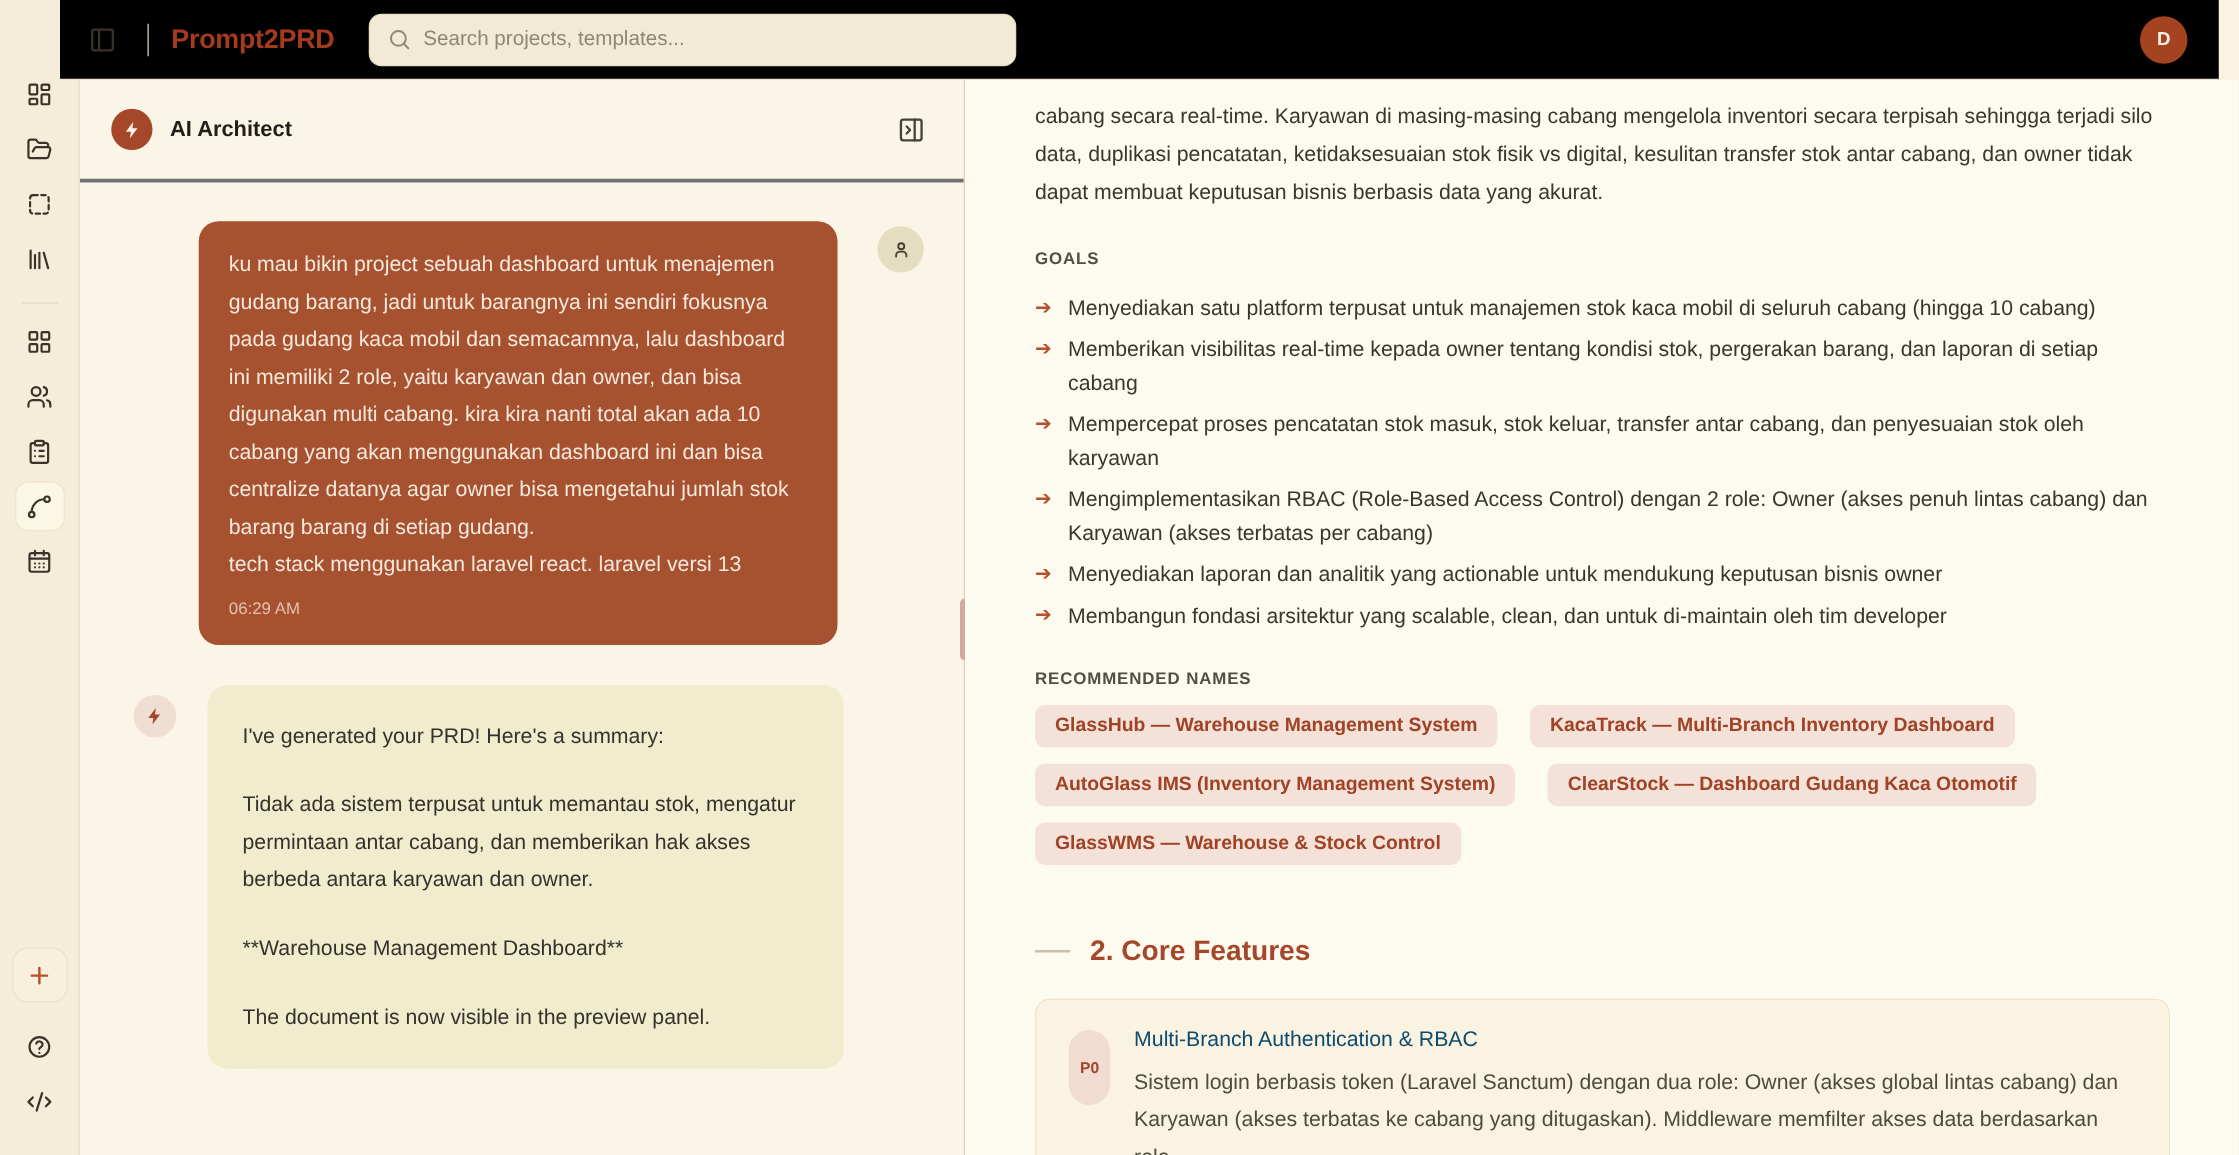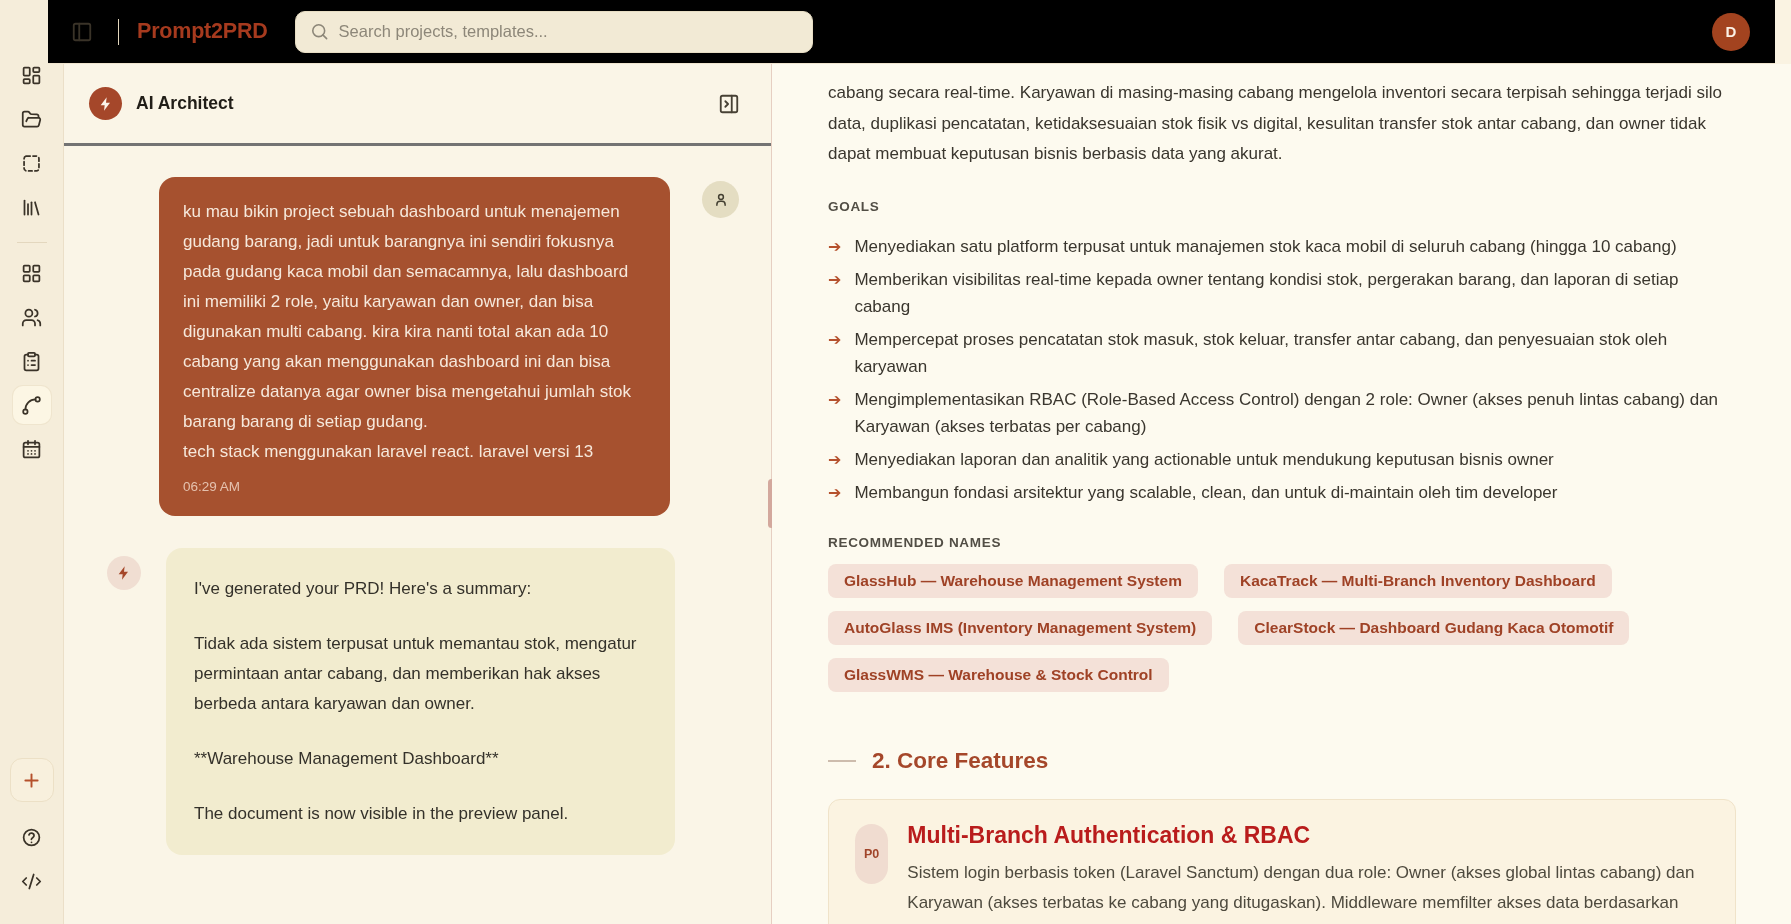--- a/index.html
+++ b/index.html
@@ -82,21 +82,21 @@
   .chips { margin-top:14px; display:flex; flex-wrap:wrap; gap:13px 26px; max-width:920px; }
   .chip { background:#F4E1D8; color:#9F4226; font-weight:bold; font-size:15.5px;
           padding:8px 16px; border-radius:8px; cursor:pointer; white-space:nowrap; }
   .feature-heading-row { display:flex; align-items:center; gap:16px; margin-top:56px; }
   .heading-dash { width:28px; height:2px; background:#CDBCAD; }
   .features-heading { font-size:22.5px; font-weight:bold; color:#A5472A; }
   .feature-card { margin-top:25px; width:908px; background:#FBF3E1; border:1px solid #F0E3C9;
                   border-radius:12px; padding:22px 26px; display:flex; gap:19px; }
   .p0-badge { background:#F0DCD0; color:#A0452A; font-size:12.5px; font-weight:bold;
               padding:23px 9px; border-radius:999px; height:fit-content; margin-top:2px; }
-  .feature-title { font-size:23px; font-weight:bold; color:#b91c1c; }
+  .feature-title { font-size:17px; font-weight:normal; color:#0c4a6e; }
   .feature-desc { margin-top:9px; font-size:17px; line-height:30px; color:#4E4A3E; max-width:790px; }
 </style>
 </head>
 <body>
 
 <div class="app">
 
   <nav class="sidebar">
     <button class="nav-btn">
       <svg width="21" height="21" viewBox="0 0 24 24" fill="none" stroke-width="2" stroke-linecap="round" stroke-linejoin="round">

